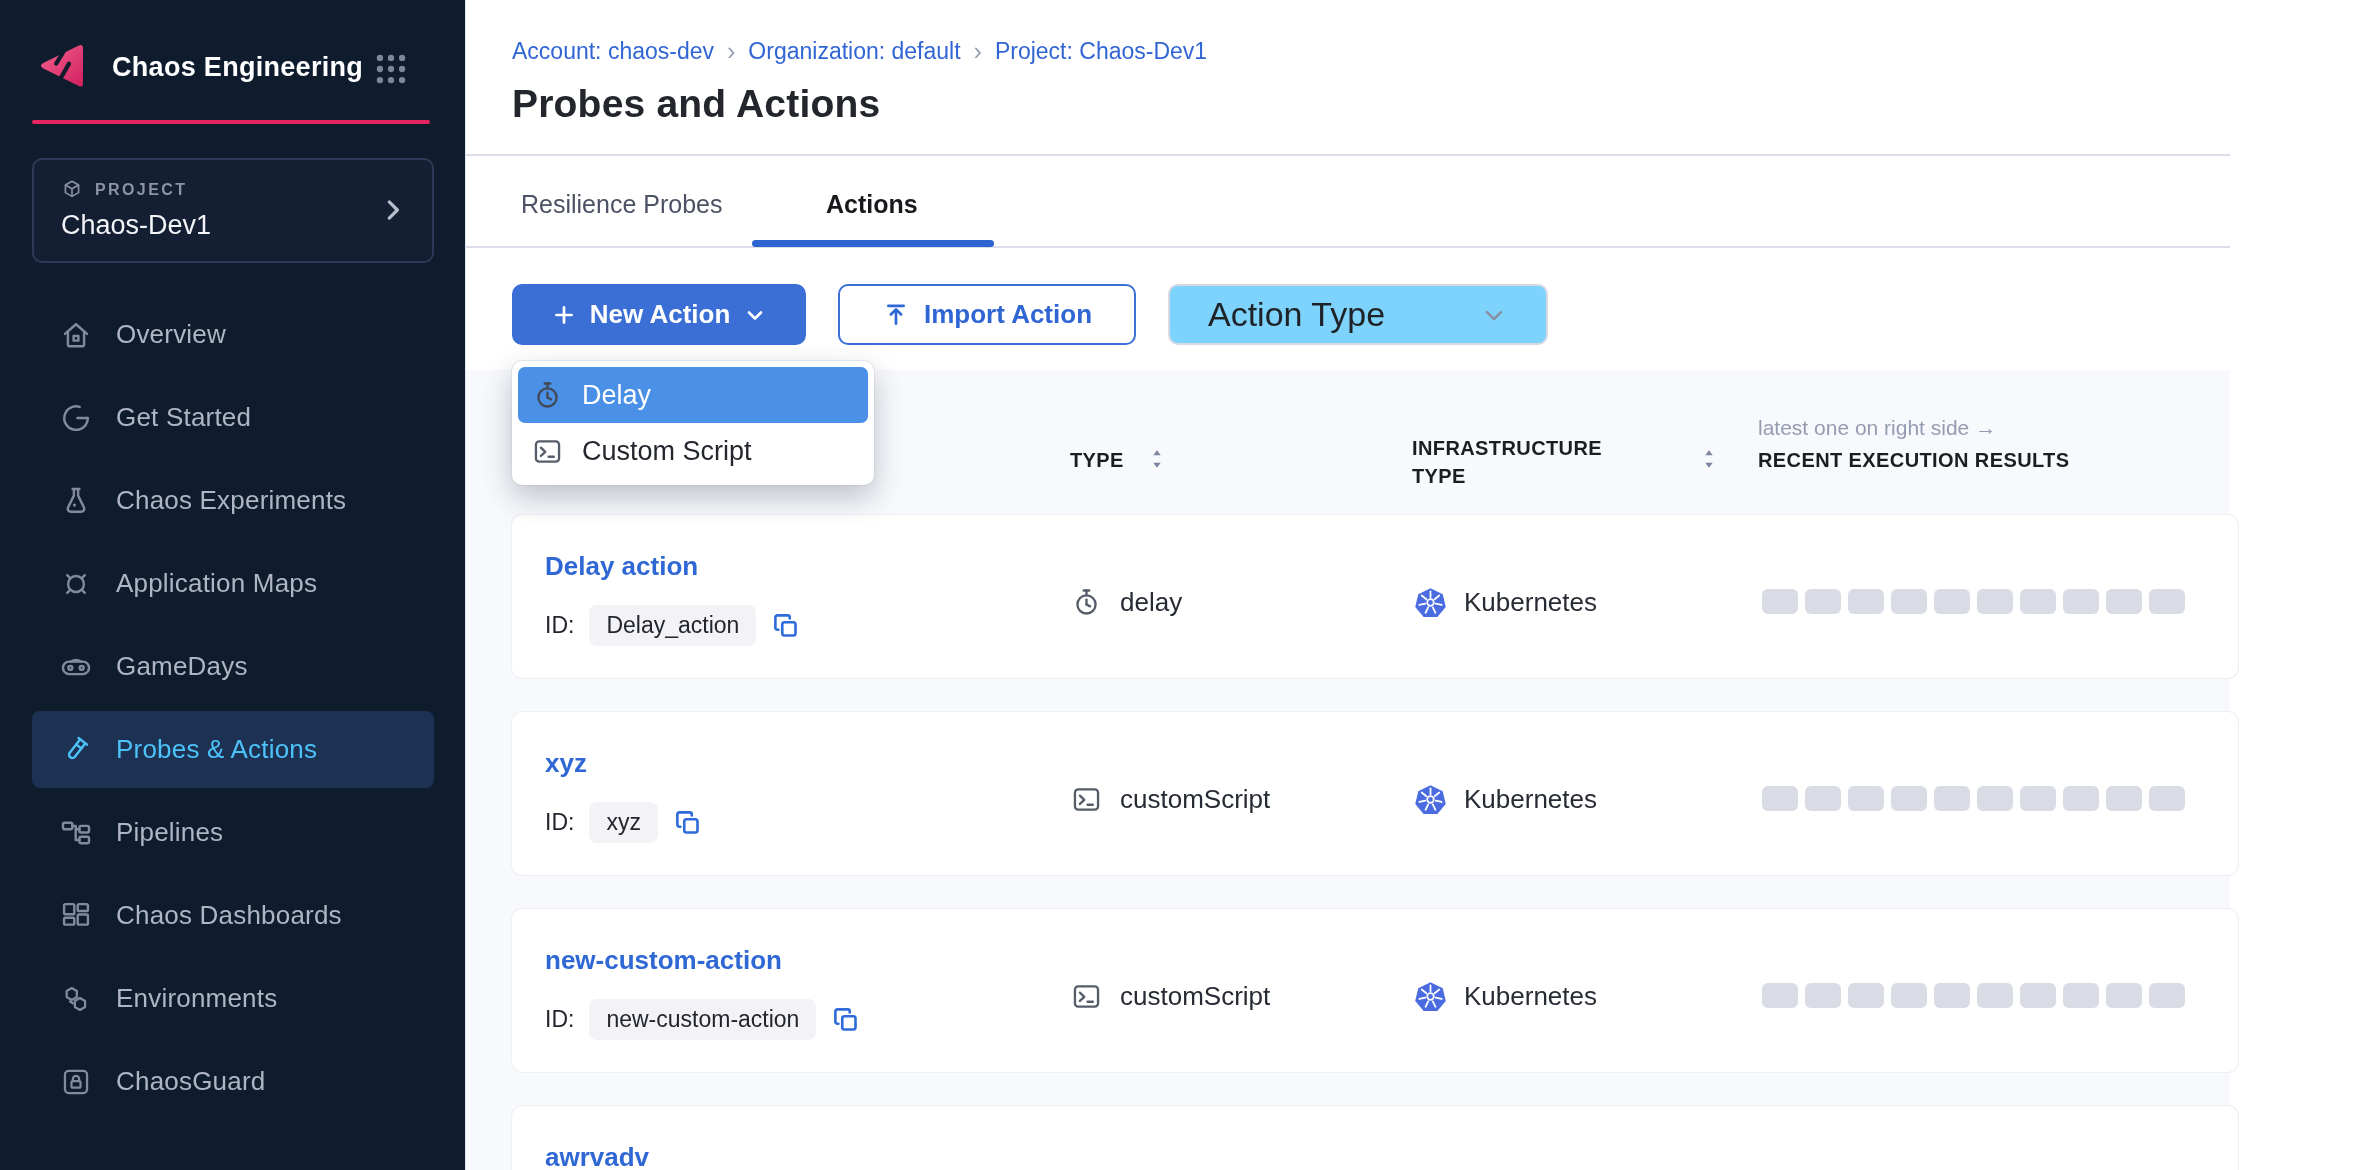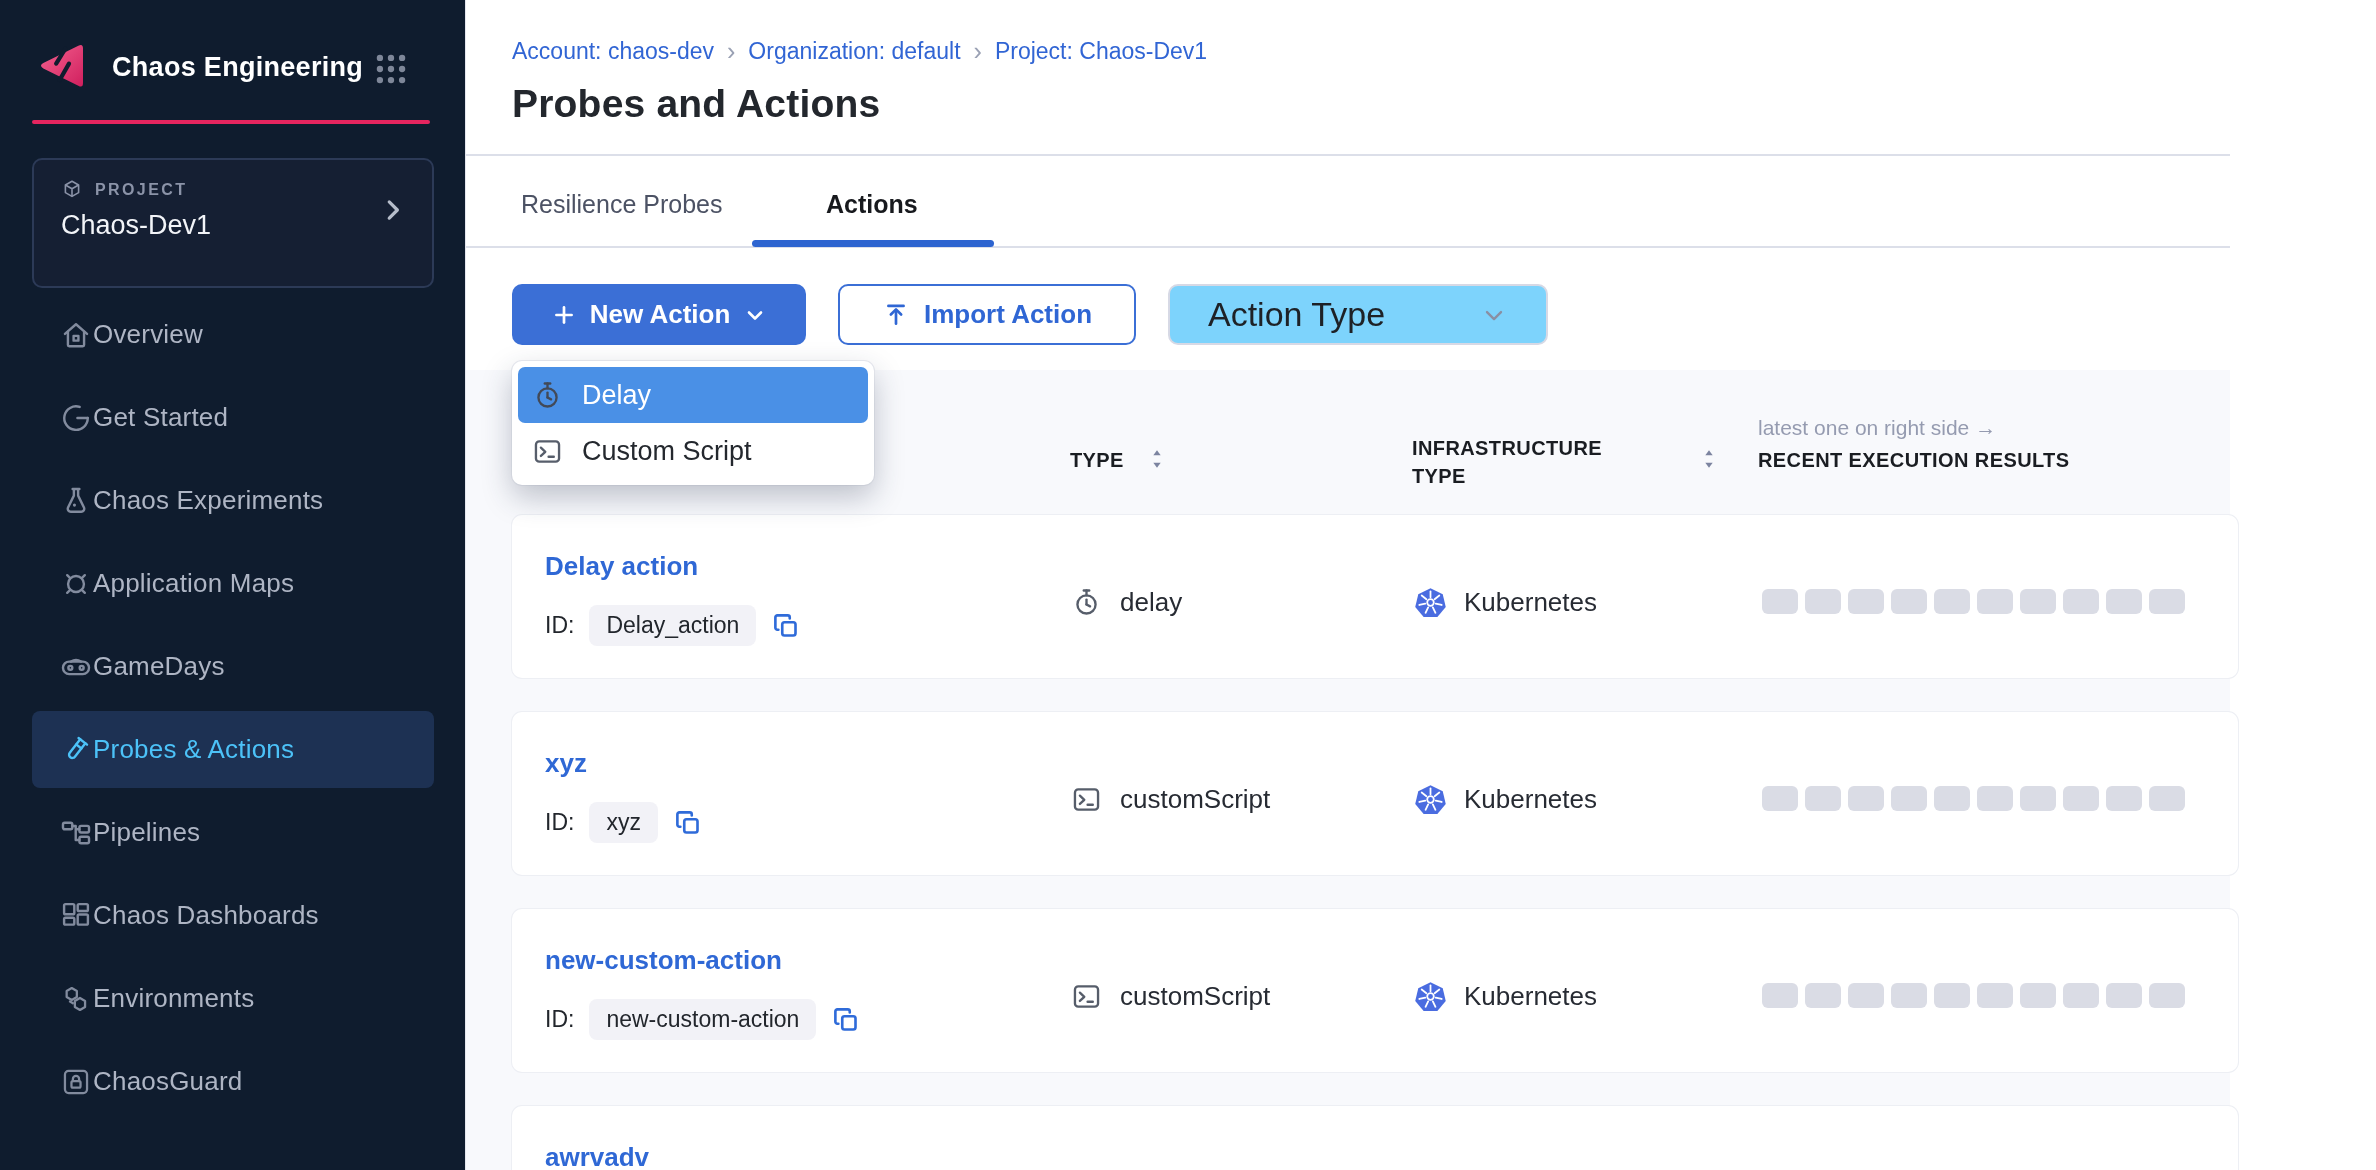--- a/index.html
+++ b/index.html
@@ -13,29 +13,29 @@
   .icon svg { width:100%; height:100%; display:block; }
   .icon { display:inline-block; flex:none; }
 
   
   .sidebar { position:absolute; left:0; top:0; width:466px; height:1170px; background:#0f1c2e; border-right:1px solid #e4e6ee; }
   .logo { position:absolute; left:34px; top:38px; width:56px; height:56px; }
   .app-title { position:absolute; left:112px; top:52px; font-size:27px; font-weight:bold; color:#ffffff; letter-spacing:.3px; }
   .grid-icon { position:absolute; left:372px; top:50px; width:38px; height:38px; color:#7e8799; cursor:pointer; }
   .pink-line { position:absolute; left:32px; top:120px; width:398px; height:4px; background:#e5255f; border-radius:2px; }
 
-  .project-card { position:absolute; left:32px; top:158px; width:402px; height:130px; background:#151f33; border:2px solid #2c3a57; border-radius:10px; cursor:pointer; }
+  .project-card { position:absolute; left:32px; top:158px; width:402px; height:105px; background:#151f33; border:2px solid #2c3a57; border-radius:10px; cursor:pointer; }
   .pc-top { position:absolute; left:26px; top:18px; display:flex; align-items:center; gap:11px; }
   .pc-cube { width:24px; height:24px; color:#8b93a8; }
   .pc-label { font-size:16px; font-weight:bold; letter-spacing:2.4px; color:#8b93a8; }
   .pc-name { position:absolute; left:27px; top:50px; font-size:27px; color:#f2f4f8; }
   .pc-chevron { position:absolute; right:24px; top:35px; width:30px; height:30px; color:#b6bdcb; }
 
   nav { position:absolute; left:32px; top:296px; width:402px; display:flex; flex-direction:column; gap:6px; }
-  .nav-item { height:77px; border-radius:8px; display:flex; align-items:center; padding-left:27px; color:#aeb5c4; cursor:pointer; }
+  .nav-item { height:77px; border-radius:8px; display:flex; align-items:center; gap:23px; padding-left:27px; color:#aeb5c4; cursor:pointer; }
   .nav-item .icon { width:34px; height:34px; color:#828b9e; }
   .nav-label { font-size:26px; letter-spacing:.2px; }
   .nav-item.active { background:#1d3153; color:#4cc2f8; }
   .nav-item.active .icon { color:#4cc2f8; }
 
   
   .main { position:absolute; left:466px; top:0; width:1764px; height:1170px;margin-top:12px; }
   .breadcrumb { position:absolute; left:46px; top:25px; display:flex; gap:13px; align-items:center; font-size:23px; }
   .crumb { color:#3165d4; cursor:pointer; }
   .crumb-sep { color:#9aa1b4; font-size:25px; }

